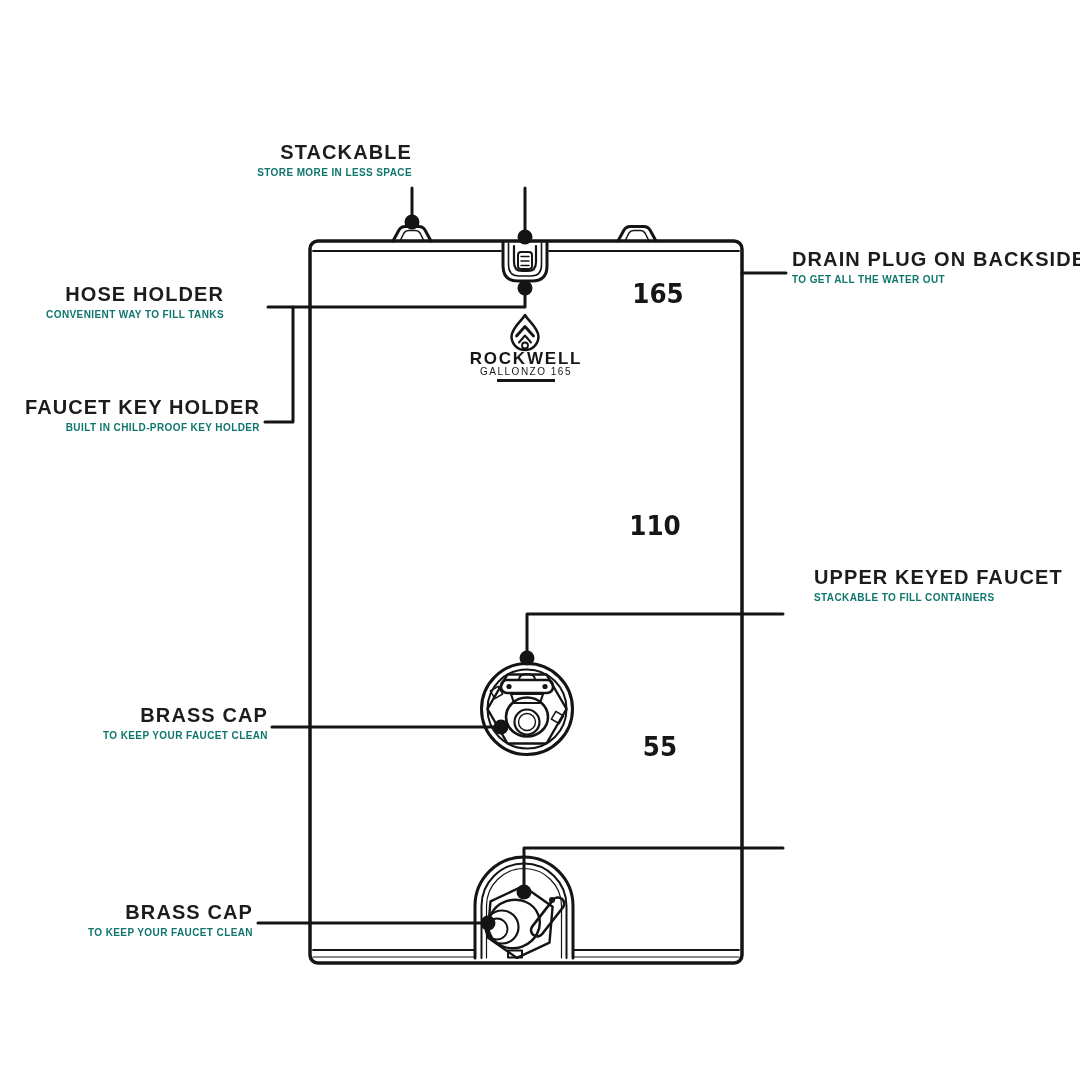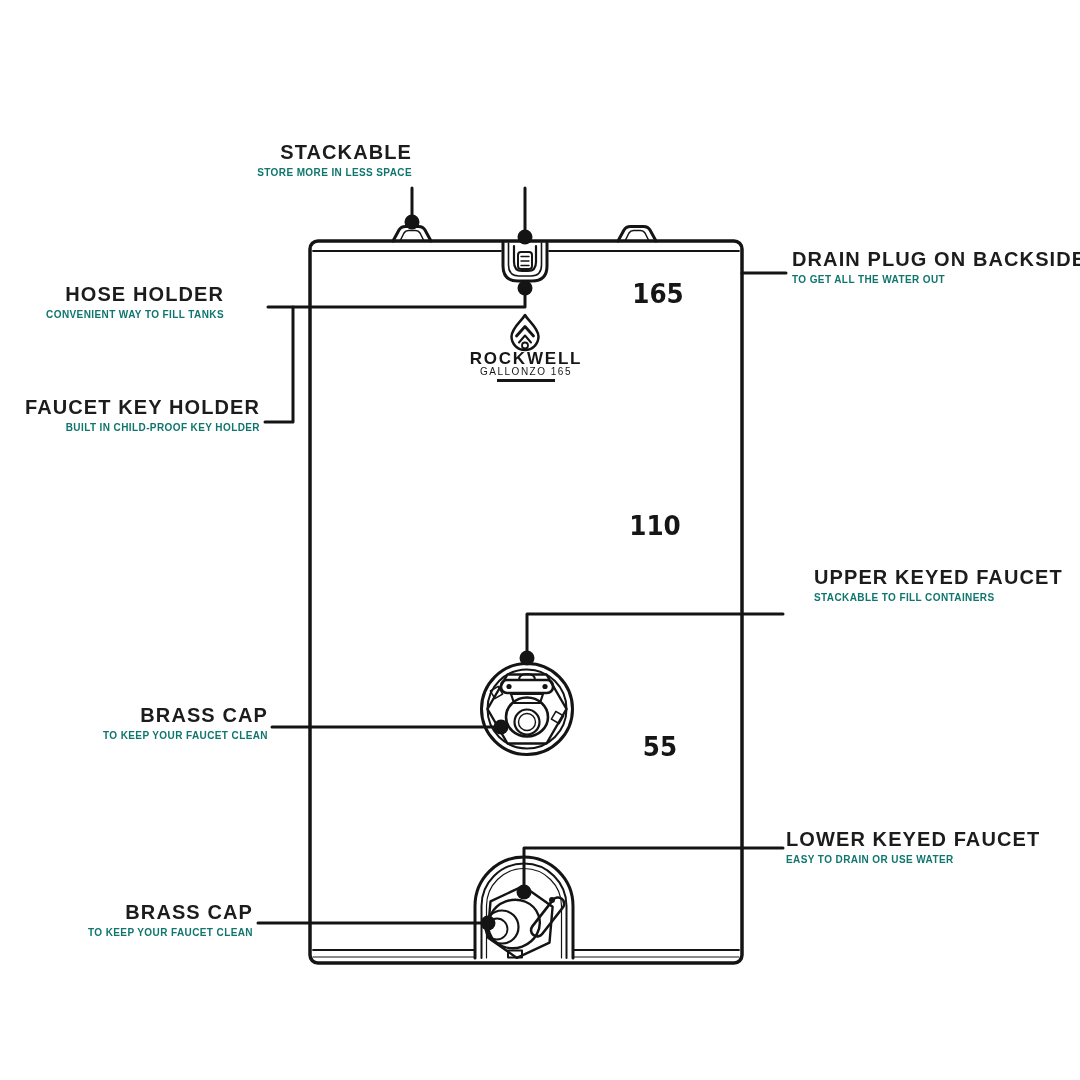--- a/index.html
+++ b/index.html
@@ -202,24 +202,20 @@
   <div class="callout c-upperfaucet">
     <div class="title">UPPER KEYED FAUCET</div>
     <div class="sub">STACKABLE TO FILL CONTAINERS</div>
   </div>
 
   <div class="callout c-brasscap-upper align-right">
     <div class="title">BRASS CAP</div>
     <div class="sub">TO KEEP YOUR FAUCET CLEAN</div>
   </div>
 
-  <div class="callout c-lowerfaucet">
-    <div class="title">LOWER KEYED FAUCET</div>
-    <div class="sub">EASY TO DRAIN OR USE WATER</div>
-  </div>
 
   <div class="callout c-brasscap-lower align-right">
     <div class="title">BRASS CAP</div>
     <div class="sub">TO KEEP YOUR FAUCET CLEAN</div>
   </div>
 
   <div class="gallon-num" id="num165">165</div>
   <div class="gallon-num" id="num110">110</div>
   <div class="gallon-num" id="num55">55</div>
 

